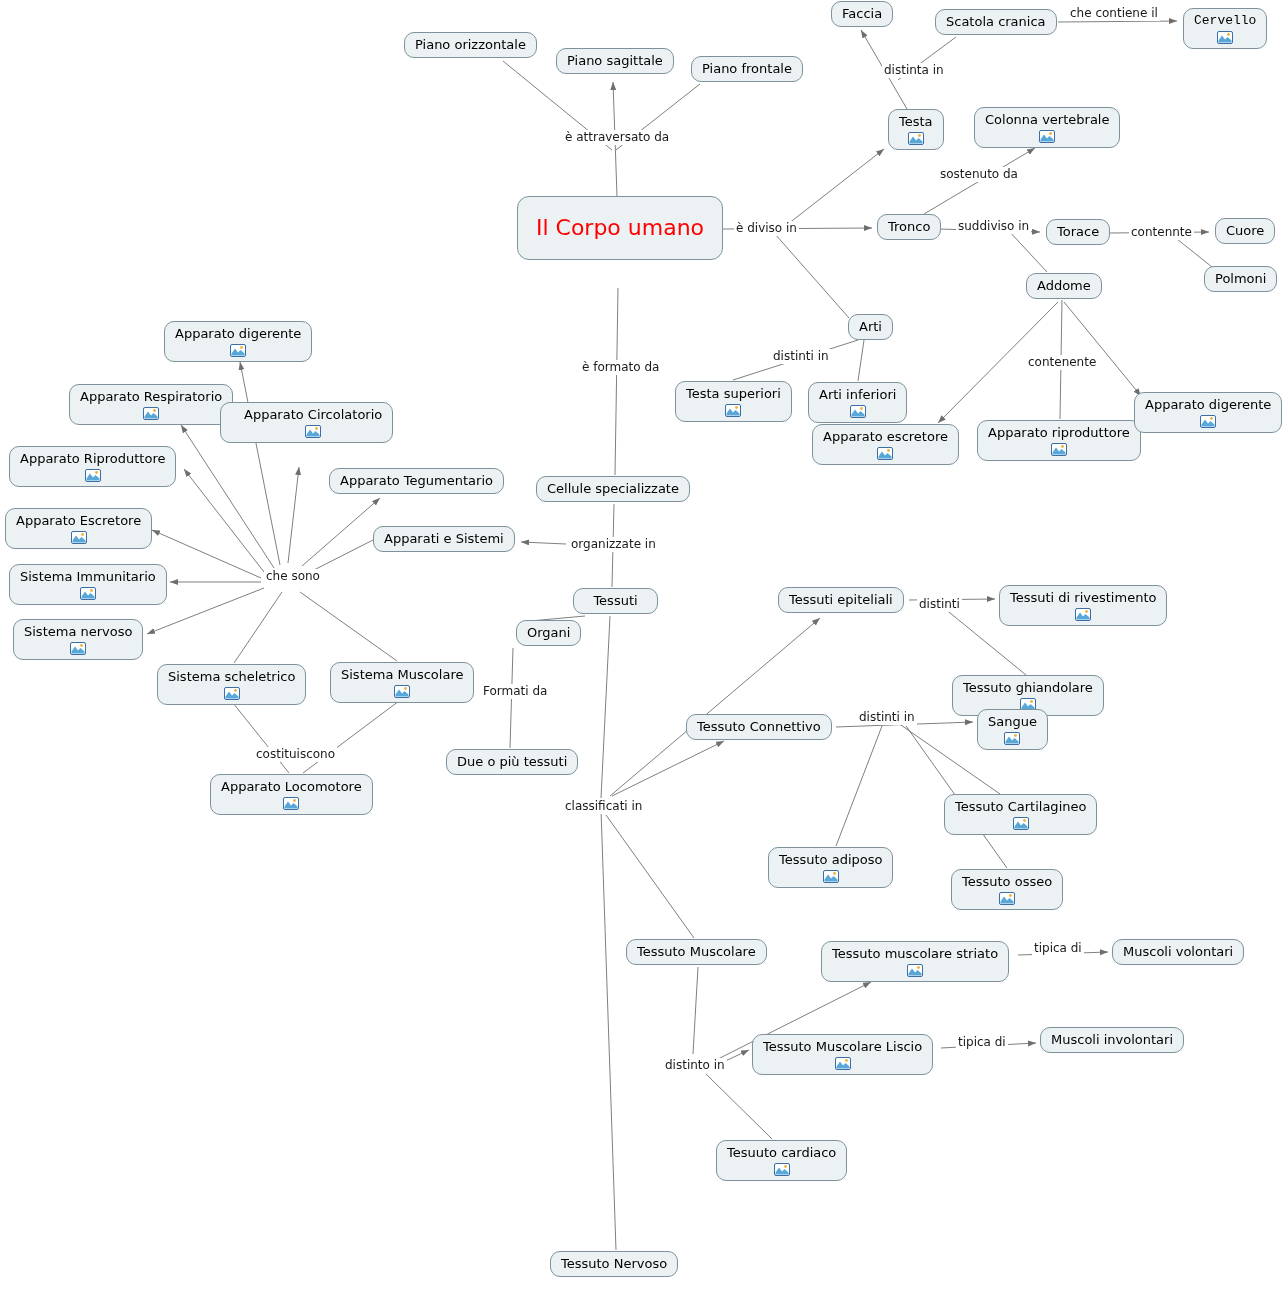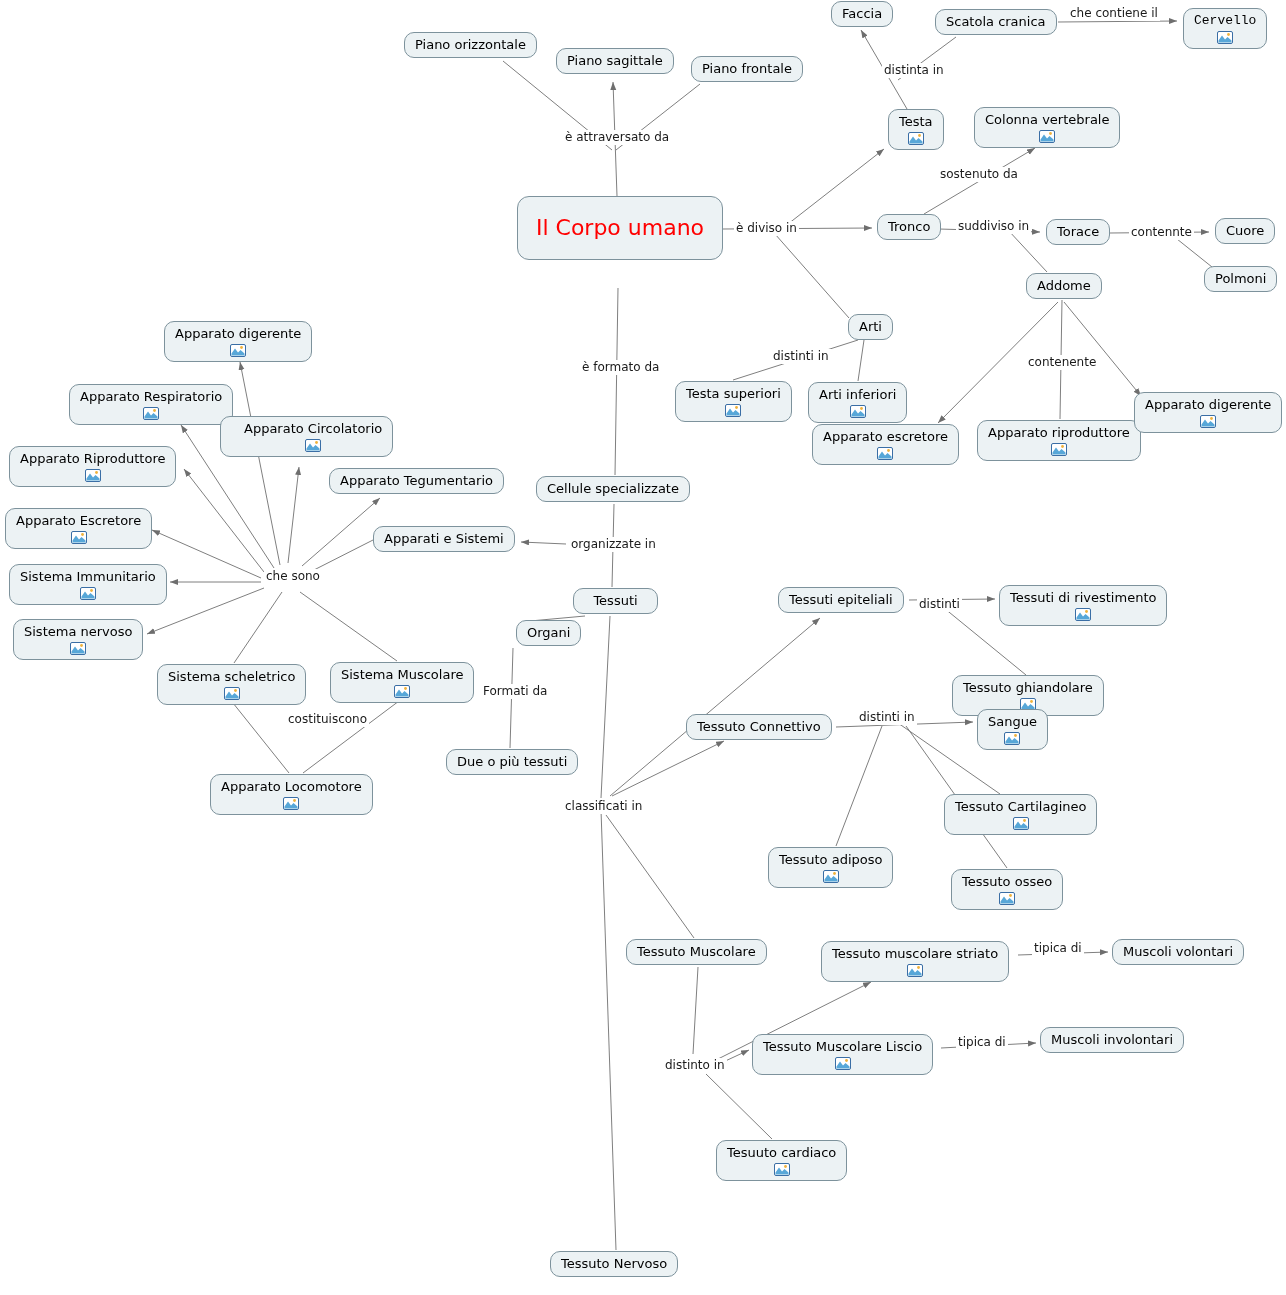--- a/index.html
+++ b/index.html
@@ -112,21 +112,21 @@
       <div class="link-label" style="left: 734px; top: 221px;">è diviso in</div>
       <div class="link-label" style="left: 956px; top: 219px;">suddiviso in</div>
       <div class="link-label" style="left: 1129px; top: 225px;">contennte</div>
       <div class="link-label" style="left: 771px; top: 349px;">distinti in</div>
       <div class="link-label" style="left: 1026px; top: 355px;">contenente</div>
       <div class="link-label" style="left: 580px; top: 360px;">è formato da</div>
       <div class="link-label" style="left: 569px; top: 537px;">organizzate in</div>
       <div class="link-label" style="left: 264px; top: 569px;">che sono</div>
       <div class="link-label" style="left: 917px; top: 597px;">distinti</div>
       <div class="link-label" style="left: 481px; top: 684px;">Formati da</div>
-      <div class="link-label" style="left: 254px; top: 712px; margin-left: 32px;">costituiscono</div>
+      <div class="link-label" style="left: 254px; top: 747px;">costituiscono</div>
       <div class="link-label" style="left: 857px; top: 710px;">distinti in</div>
       <div class="link-label" style="left: 563px; top: 799px;">classificati in</div>
       <div class="link-label" style="left: 1032px; top: 941px;">tipica di</div>
       <div class="link-label" style="left: 956px; top: 1035px;">tipica di</div>
       <div class="link-label" style="left: 663px; top: 1058px;">distinto in</div>
     </div>
   <div id="nodes">
       <div class="node root" style="left: 517px; top: 196px; width: 206px; height: 64px;">
         <span class="node-label">Il Corpo umano</span>
       </div>
@@ -196,21 +196,21 @@
           </svg></span>
       </div>
       <div class="node" style="left: 69px; top: 384px;">
         <span class="node-label">Apparato Respiratorio</span>
         <span class="res-icon"><svg width="16" height="13" viewBox="0 0 16 13">
             <rect x="0.5" y="0.5" width="15" height="12" rx="1.5" fill="#ffffff" stroke="#3a6ea5"></rect>
             <path d="M1.5,9.5 L5,4.5 L8,8.5 L10.5,6 L14.5,9.5 L14.5,11.5 L1.5,11.5 Z" fill="#57a7d8"></path>
             <circle cx="11.5" cy="3.5" r="1.4" fill="#f0b23c"></circle>
           </svg></span>
       </div>
-      <div class="node" style="left: 220px; top: 416px; padding-left: 23px;">
+      <div class="node" style="left: 220px; top: 402px; padding-left: 23px;">
         <span class="node-label">Apparato Circolatorio</span>
         <span class="res-icon"><svg width="16" height="13" viewBox="0 0 16 13">
             <rect x="0.5" y="0.5" width="15" height="12" rx="1.5" fill="#ffffff" stroke="#3a6ea5"></rect>
             <path d="M1.5,9.5 L5,4.5 L8,8.5 L10.5,6 L14.5,9.5 L14.5,11.5 L1.5,11.5 Z" fill="#57a7d8"></path>
             <circle cx="11.5" cy="3.5" r="1.4" fill="#f0b23c"></circle>
           </svg></span>
       </div>
       <div class="node" style="left: 675px; top: 381px;">
         <span class="node-label">Testa superiori</span>
         <span class="res-icon"><svg width="16" height="13" viewBox="0 0 16 13">

